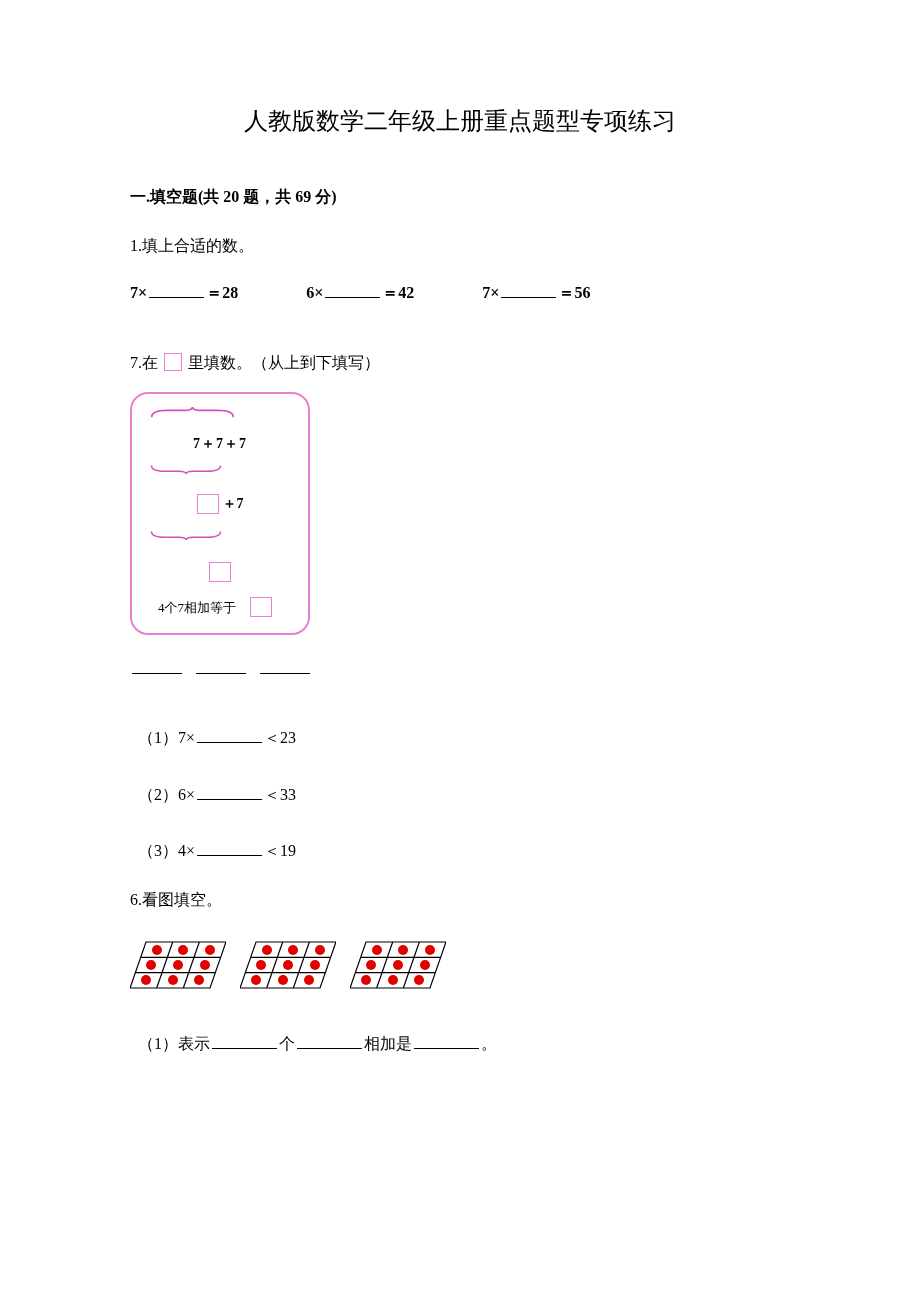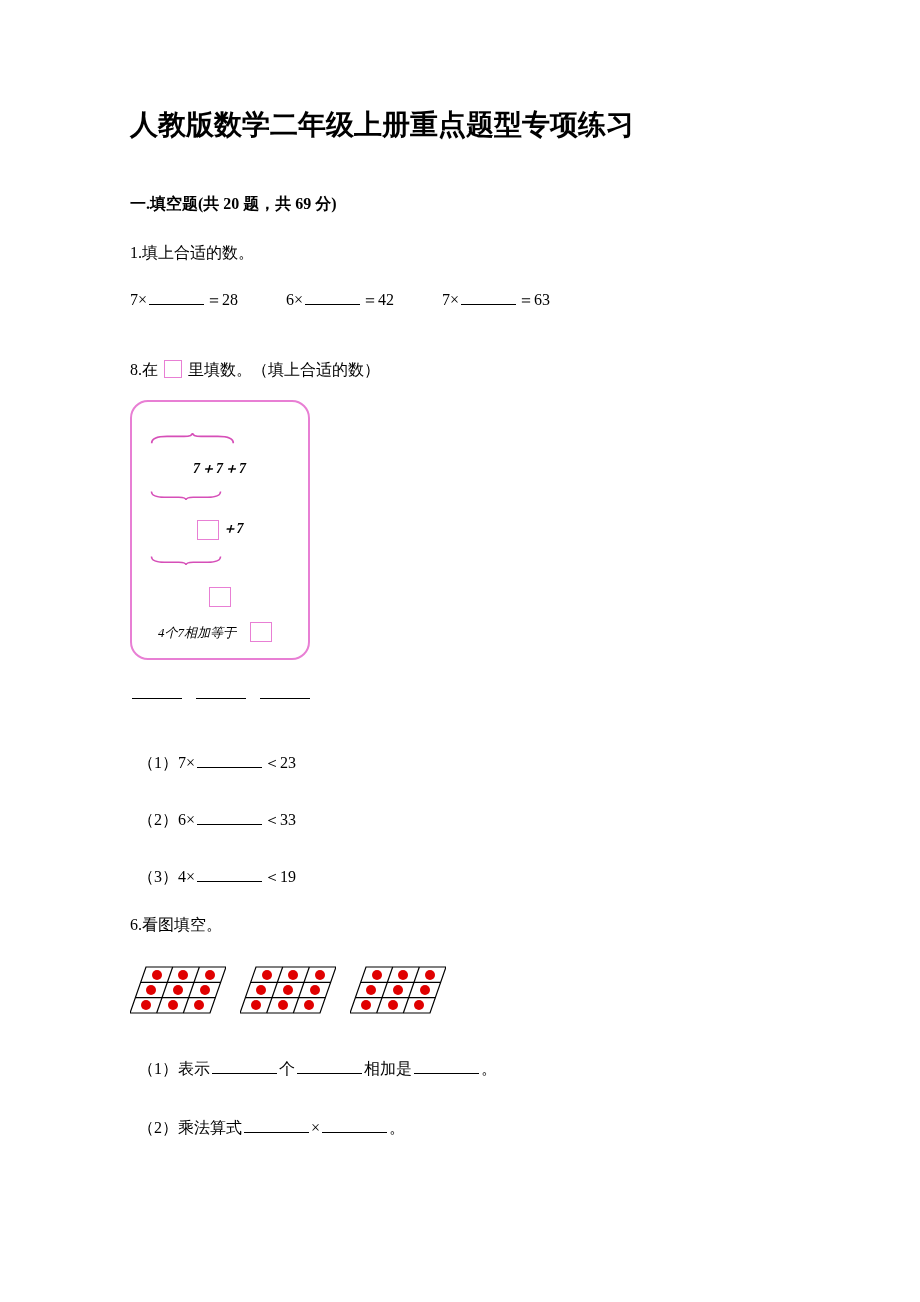--- a/index.html
+++ b/index.html
@@ -7,23 +7,23 @@
       font-family: "SimSun", "宋体", serif;
       background: #fff;
       width: 920px;
       min-height: 1302px;
       padding: 100px 130px 60px 130px;
       color: #000;
       font-size: 16px;
       line-height: 1.8;
     }
     .title {
-      text-align: left;
-      font-size: 28px;
-      font-weight: bold;
+      text-align: center;
+      font-size: 24px;
+      font-weight: normal;
       margin-bottom: 40px;
     }
     .section-header {
       font-weight: bold;
       margin-bottom: 20px;
       font-family: Liberation Serif, serif;
     }
     .question {
       margin-bottom: 20px;
     }
@@ -46,22 +46,23 @@
     .blank-line-med {
       display: inline-block;
       border-bottom: 1px solid #000;
       width: 65px;
       height: 1em;
       vertical-align: baseline;
       margin: 0 2px;
     }
     .q1-row {
       display: flex;
-      gap: 48px;
+      gap: 68px;
       margin-bottom: 41px;
+      font-weight: bold;
     }
     .q1-item {
       white-space: nowrap;
     }
     .small-box {
       display: inline-block;
       width: 18px;
       height: 18px;
       border: 1.5px solid #e87fd4;
       vertical-align: middle;
@@ -69,23 +70,22 @@
       position: relative;
       top: -2px;
     }
     .q2-diagram {
       width: 180px;
       margin: 15px 0 20px 0;
     }
     .pink-rounded {
       border: 2px solid #e87fd4;
       border-radius: 18px;
-      padding: 26px 18px 14px 18px;
+      padding: 8px 18px 14px 18px;
       position: relative;
-      font-style: italic;
     }
     .brace-top {
       width: 85px;
       height: 12px;
       margin: 0 auto 2px auto;
     }
     .brace-bottom {
       width: 72px;
       height: 12px;
       margin: 2px auto 0 auto;
@@ -148,30 +148,30 @@
 <div class="question">
   <div>1.填上合适的数。</div>
   <div class="q1-row" style="margin-top:18px;">
     <div class="q1-item">
       <span>7×</span><span class="blank-line"></span><span>＝28</span>
     </div>
     <div class="q1-item">
       <span>6×</span><span class="blank-line"></span><span>＝42</span>
     </div>
     <div class="q1-item">
-      <span>7×</span><span class="blank-line"></span><span>＝63</span>
+      <span>7×</span><span class="blank-line"></span><span>＝56</span>
     </div>
   </div>
 </div>
 
 <div class="question">
   <div>
-    <span>8.在</span>
+    <span>7.在</span>
     <span class="small-box"></span>
-    <span>里填数。（填上合适的数）</span>
+    <span>里填数。（从上到下填写）</span>
   </div>
 
   <div class="q2-diagram">
     <div class="pink-rounded">
       <svg class="brace-top" viewBox="0 0 100 14">
         <path d="M2 12 Q2 4 20 4 L40 4 Q50 4 50 0 Q50 4 60 4 L80 4 Q98 4 98 12" stroke="#d64fb8" stroke-width="2" fill="none"></path>
       </svg>
       <div class="q2-line1">7＋7＋7</div>
       <svg class="brace-bottom" viewBox="0 0 100 14">
         <path d="M2 12 Q2 4 20 4 L40 4 Q50 4 50 0 Q50 4 60 4 L80 4 Q98 4 98 12" stroke="#d64fb8" stroke-width="2" fill="none"></path>
@@ -281,16 +281,13 @@
             <circle cx="69" cy="40" r="5"></circle>
         </g>
       </svg>
     </div>
   </div>
 
   <div class="q4-sub">
     <span>（1）表示</span><span class="blank-line-med"></span><span>个</span><span class="blank-line-med"></span><span>相加是</span><span class="blank-line-med"></span><span>。</span>
   </div>
 
-  <div class="q4-sub">
-    <span>（2）乘法算式</span><span class="blank-line-med"></span><span>×</span><span class="blank-line-med"></span><span>。</span>
-  </div>
 </div>
 
 </body></html>

